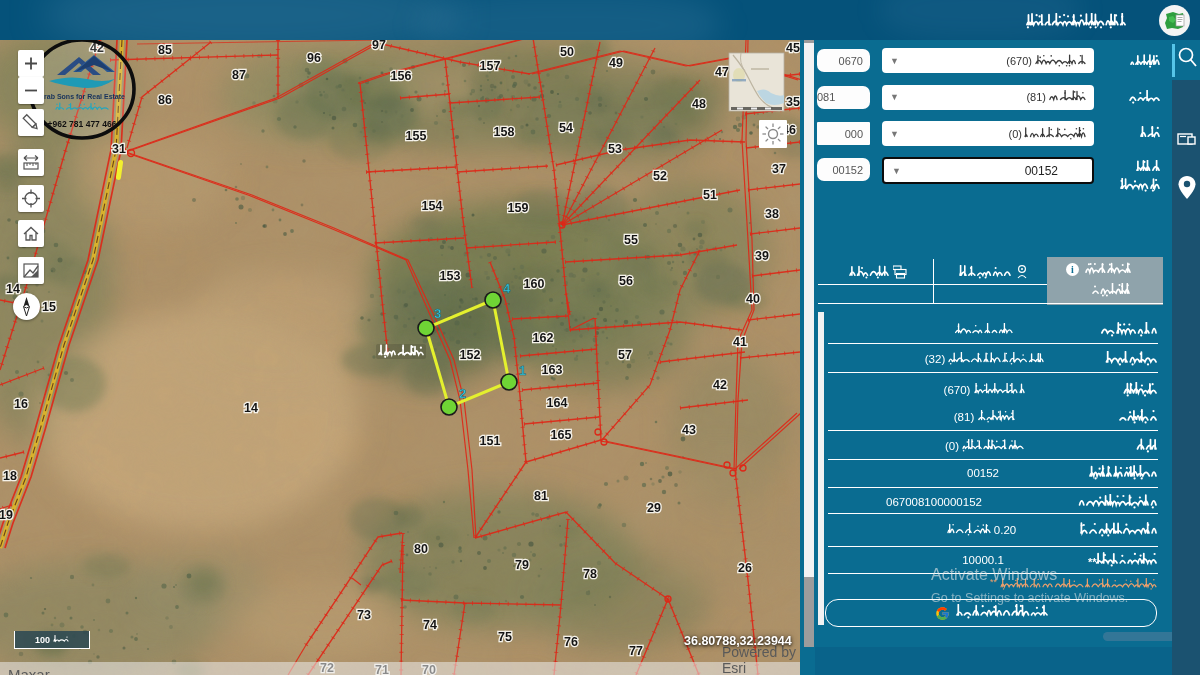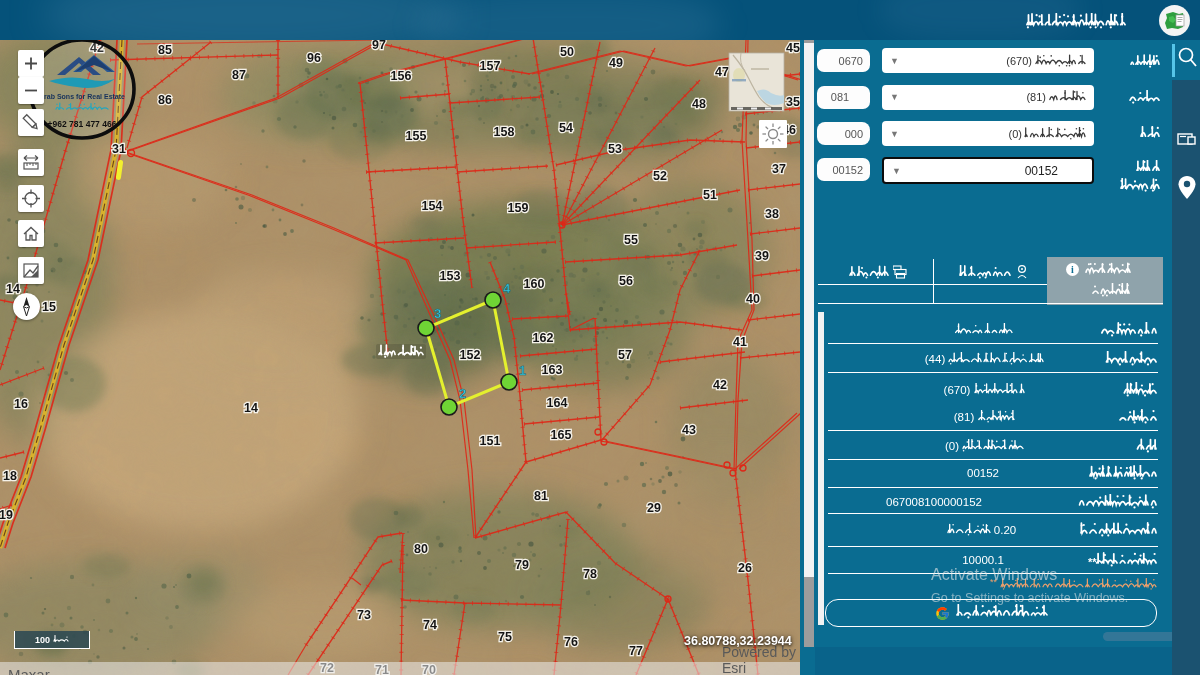--- a/index.html
+++ b/index.html
@@ -976,24 +976,24 @@
 <path d="M18.5,12.5 h5 M18.5,14.5 h5 M18.5,16.5 h4" stroke="#888" stroke-width="0.7"></path>
 </svg></div>
 </div>
 <div style="position:absolute;left:800px;top:40px;width:15px;height:635px;background:#0a6c91"></div>
 <div style="position:absolute;left:804px;top:40px;width:10px;height:607px;background:#9c9c9c"></div>
 <div style="position:absolute;left:804px;top:43px;width:10px;height:534px;background:#f3f3f3"></div>
 <div style="position:absolute;left:815px;top:40px;width:385px;height:635px;background:#0a6c91"></div>
 <div style="position:absolute;left:817px;top:49px;width:53px;height:23px;background:#fdfdfd;border-radius:7px;display:flex;align-items:center;justify-content:flex-end;padding-right:7px;box-sizing:border-box">
     <span style="font-size:11px;color:#555">0670</span>
   </div>
-<div style="position:absolute;left:817px;top:85.5px;width:53px;height:23px;background:#fdfdfd;border-radius:7px;display:flex;align-items:center;justify-content:center;padding-right:7px;box-sizing:border-box">
+<div style="position:absolute;left:817px;top:85.5px;width:53px;height:23px;background:#fdfdfd;border-radius:7px;display:flex;align-items:center;justify-content:flex-start;padding-right:7px;box-sizing:border-box">
     <span style="font-size:11px;color:#555">081</span>
   </div>
-<div style="position:absolute;left:817px;top:122px;width:53px;height:23px;background:#fdfdfd;border-radius:8px;display:flex;align-items:center;justify-content:flex-end;padding-right:7px;box-sizing:border-box">
+<div style="position:absolute;left:817px;top:122px;width:53px;height:23px;background:#fdfdfd;border-radius:1px;display:flex;align-items:center;justify-content:flex-end;padding-right:7px;box-sizing:border-box">
     <span style="font-size:11px;color:#555">000</span>
   </div>
 <div style="position:absolute;left:817px;top:158px;width:53px;height:23px;background:#fdfdfd;border-radius:7px;display:flex;align-items:center;justify-content:flex-end;padding-right:7px;box-sizing:border-box">
     <span style="font-size:11px;color:#555">00152</span>
   </div>
 <div style="position:absolute;left:882px;top:48px;width:212px;height:25px;background:#fff;border-radius:4px;box-sizing:border-box;display:flex;align-items:center;padding:0 8px">
 <span style="color:#777;font-size:9px">▼</span>
 <span style="flex:1"></span>
 <span style="font-size:11px;color:#333;margin-right:2px">(670)</span>
 <span style="margin-left:0">
@@ -1165,21 +1165,21 @@
 <div style="position:absolute;left:1105px;top:351px">
     <svg width="52" height="16" viewBox="0 0 52 16" style="display:block">
       <path d="M51.0,10.9 Q48.4,5.4 45.8,10.9 Q42.9,3.4 39.9,10.9 Q37.2,6.2 34.6,10.9 M36.4,10.9 L36.4,1.1 M34.6,10.9 Q32.2,5.5 29.8,10.9 Q27.5,2.2 25.3,10.9 M22.0,10.9 Q19.7,5.4 17.4,10.9 M20.5,10.9 L20.5,0.7 M17.4,10.9 Q15.2,3.6 13.1,10.9 Q9.9,3.8 6.7,10.9 Q4.1,4.3 1.5,10.9 M2.7,10.9 L2.7,0.4 M1.5,10.9" fill="none" stroke="#fff" stroke-width="1.75" stroke-linecap="round"></path>
       <circle cx="43.0" cy="13.4" r="1.1" fill="#fff"></circle>
       <circle cx="35.7" cy="2.8" r="1.1" fill="#fff"></circle>
       <circle cx="27.6" cy="13.4" r="1.1" fill="#fff"></circle>
       <circle cx="14.9" cy="13.4" r="1.1" fill="#fff"></circle>
     </svg>
   </div>
 <div style="position:absolute;left:883px;top:351px;width:200px;height:16px;display:flex;align-items:center;justify-content:center">
-    <span style="font-size:11.5px;color:#fff;margin-right:3px;margin-left:3px">(44)</span>
+    <span style="font-size:11.5px;color:#fff;margin-right:3px;margin-left:3px">(32)</span>
     <svg width="96" height="14" viewBox="0 0 96 14" style="display:block">
       <path d="M95.0,9.5 Q93.3,4.3 91.5,9.5 M92.4,9.5 L92.4,1.8 M91.5,9.5 Q89.6,4.6 87.8,9.5 M90.2,9.5 L90.2,1.8 M87.8,9.5 Q84.7,5.6 81.6,9.5 M83.6,9.5 L83.6,1.8 M81.6,9.5 M78.3,9.5 Q75.4,4.6 72.6,9.5 Q69.7,3.9 66.8,9.5 Q64.4,3.2 62.0,9.5 M65.8,9.5 L65.8,0.4 M62.0,9.5 M59.4,9.5 Q57.1,5.7 54.9,9.5 M56.9,9.5 L56.9,1.2 M54.9,9.5 M52.0,9.5 Q49.2,2.2 46.4,9.5 Q44.4,4.0 42.4,9.5 M43.3,9.5 L43.3,1.0 M42.4,9.5 M40.0,9.5 Q38.0,4.5 36.0,9.5 M38.1,9.5 L38.1,1.1 M36.0,9.5 M33.1,9.5 Q31.3,3.1 29.6,9.5 M30.3,9.5 L30.3,1.3 M29.6,9.5 Q26.6,4.3 23.5,9.5 M21.2,9.5 Q18.1,5.8 15.1,9.5 Q12.0,2.8 8.9,9.5 M13.4,9.5 L13.4,0.0 M8.9,9.5 Q6.6,5.8 4.4,9.5 M6.2,9.5 L6.2,1.2 M4.4,9.5 Q2.7,4.7 1.0,9.5" fill="none" stroke="#fff" stroke-width="1.35" stroke-linecap="round"></path>
       <circle cx="90.6" cy="1.7" r="0.8" fill="#fff"></circle>
       <circle cx="75.1" cy="3.1" r="0.8" fill="#fff"></circle>
       <circle cx="63.5" cy="11.8" r="0.8" fill="#fff"></circle>
       <circle cx="58.3" cy="1.5" r="0.8" fill="#fff"></circle>
       <circle cx="39.0" cy="1.7" r="0.8" fill="#fff"></circle>
       <circle cx="30.8" cy="2.2" r="0.8" fill="#fff"></circle>
       <circle cx="2.7" cy="11.8" r="0.8" fill="#fff"></circle>
     </svg>

